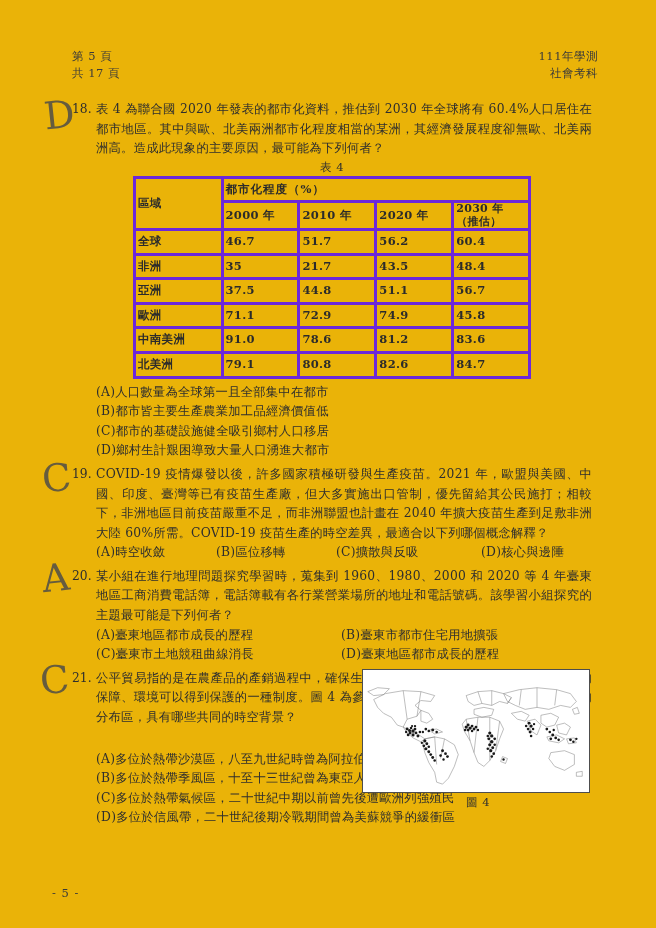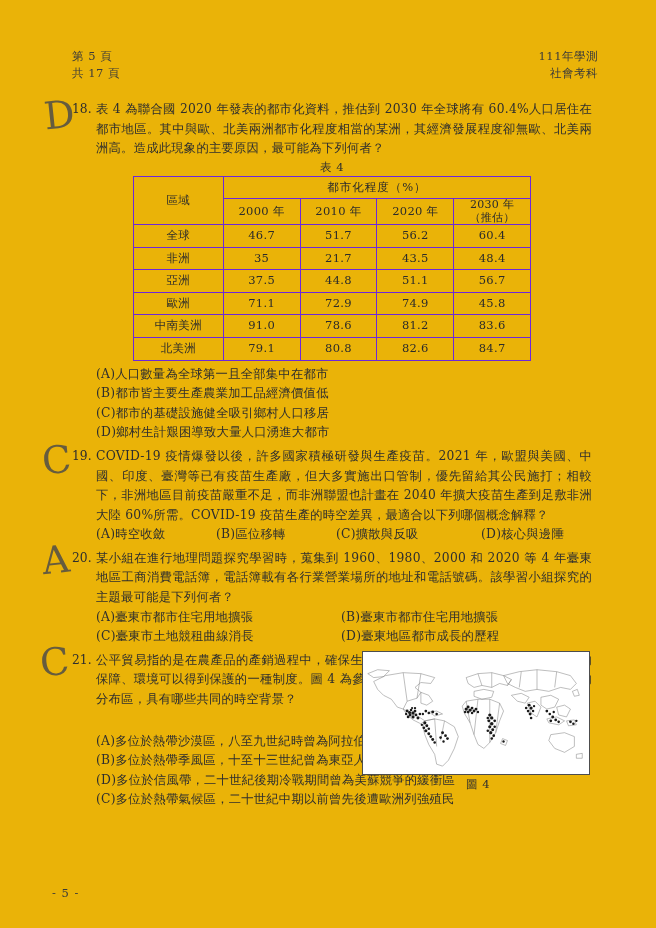--- a/index.html
+++ b/index.html
@@ -104,25 +104,25 @@
     letter-spacing: .5px;
     margin-bottom: 1px;
   }
   table.urb {
     border-collapse: collapse;
     width: 398px;
     font-size: 11.5px;
     color: #2b2b2b;
   }
   table.urb th, table.urb td {
-    border: 1px solid #6d28d9;
-    text-align: center;
+    border: 3px solid #6d28d9;
+    text-align: left;
     padding: 1px 2px;
     height: 17px;
-    font-weight: normal;
+    font-weight: bold;
     letter-spacing: .3px;
   }
   table.urb .col-region { width: 92px; }
   table.urb .yr { width: 76px; }
   table.urb .yr-last { width: 76px; line-height: 12.5px; }
   table.urb .span-head { letter-spacing: 1px; }
   table.urb .two-line { font-size: 11px; line-height: 12.3px; padding: 0 2px; }
 
   
   .fig-wrap {
@@ -268,21 +268,21 @@
       </div>
     </div>
 
     <div class="qblock" style="margin-top:4px;">
       <div class="mark" style="top:-8px; left:-30px;">A</div>
       <div class="qhead">
         <div class="qnum">20.</div>
         <div class="qtext">某小組在進行地理問題探究學習時，蒐集到 1960、1980、2000 和 2020 等 4 年臺東地區工商消費電話簿，電話簿載有各行業營業場所的地址和電話號碼。該學習小組探究的主題最可能是下列何者？</div>
       </div>
       <div class="opts two-col">
-        <div class="opt">(A)臺東市都市住宅用地擴張</div>
+        <div class="opt">(A)臺東地區都市成長的歷程</div>
         <div class="opt">(B)臺東市都市住宅用地擴張</div>
         <div class="opt">(C)臺東市土地競租曲線消長</div>
         <div class="opt">(D)臺東地區都市成長的歷程</div>
       </div>
     </div>
 
     <div class="qblock" style="margin-top:4px;">
       <div class="mark" style="top:-8px; left:-32px;">C</div>
 
       <div class="qhead" style="position:relative;">
@@ -420,22 +420,22 @@
               </g>
             </svg>
           </div>
           <div class="fig-cap">圖 4</div>
         </div>
       </div>
 
       <div class="opts" style="margin-top:22px;">
         <div class="opt">(A)多位於熱帶沙漠區，八至九世紀時曾為阿拉伯帝國的勢力範圍</div>
         <div class="opt">(B)多位於熱帶季風區，十至十三世紀曾為東亞人群外流的移入地</div>
+        <div class="opt">(C)多位於熱帶氣候區，二十世紀中期以前曾先後遭歐洲列強殖民</div>
         <div class="opt">(D)多位於信風帶，二十世紀後期冷戰期間曾為美蘇競爭的緩衝區</div>
-        <div class="opt">(C)多位於熱帶氣候區，二十世紀中期以前曾先後遭歐洲列強殖民</div>
       </div>
     </div>
 
   </div>
 
   <div class="footer">- 5 -</div>
 
 </div>
 
 </body></html>

